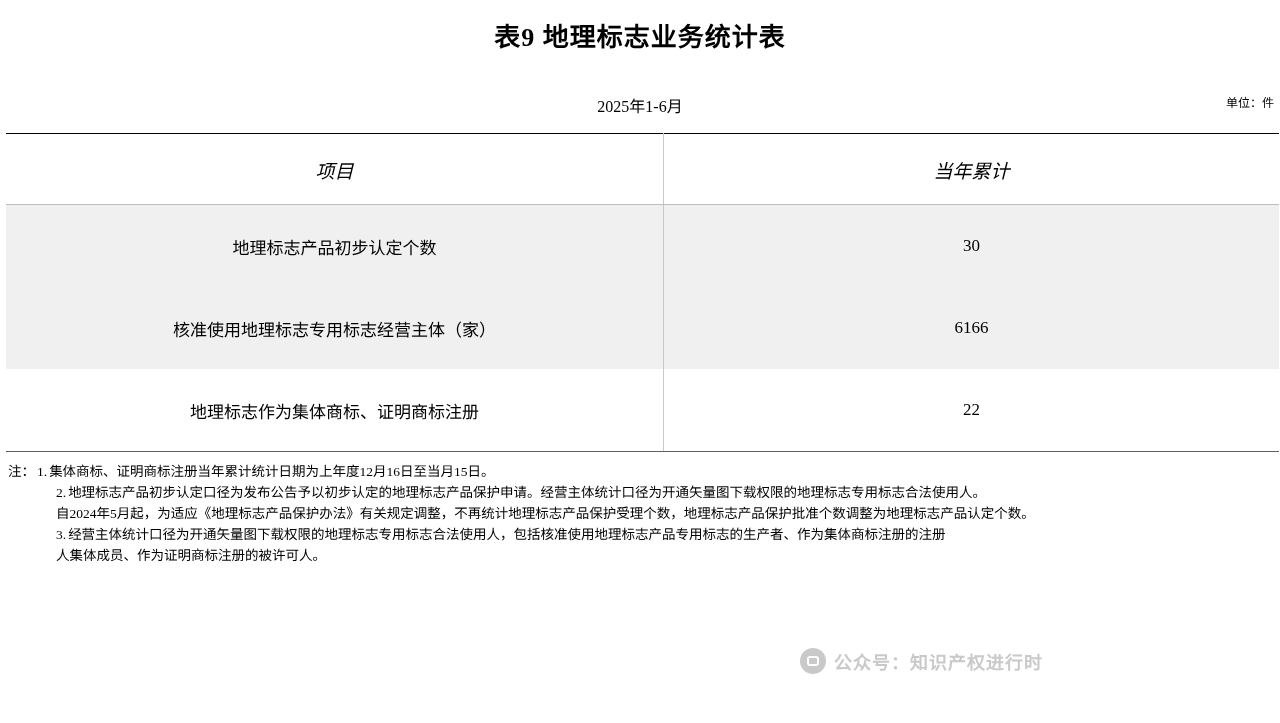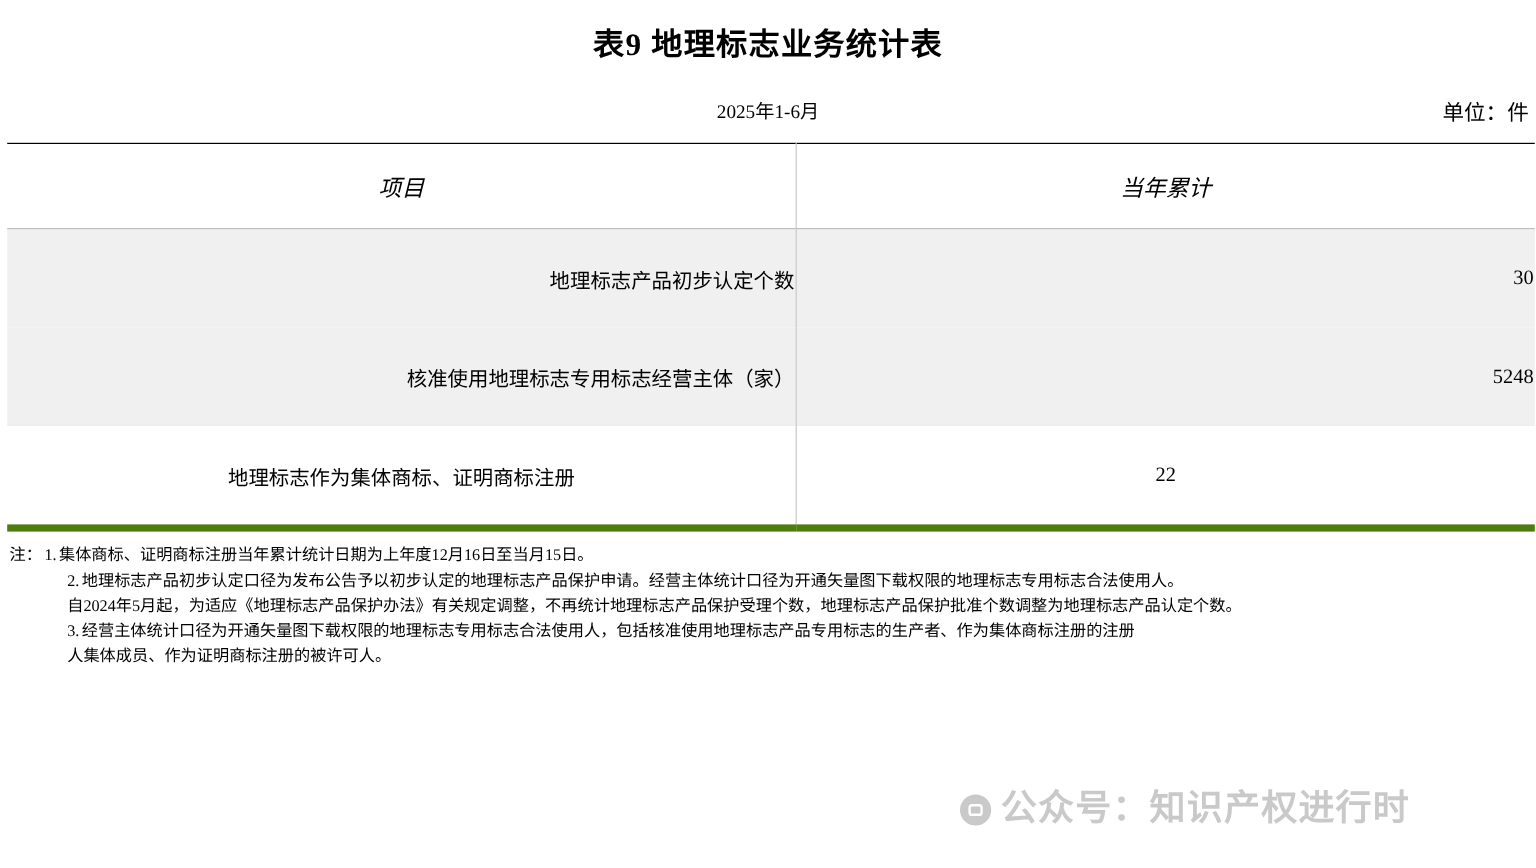--- a/index.html
+++ b/index.html
@@ -24,35 +24,35 @@
     text-align: center;
     font-size: 26px;
     font-weight: bold;
     letter-spacing: 1px;
     padding-top: 16px;
     font-family: "Liberation Serif", "DejaVu Serif", serif;
   }
   .subhead {
     position: relative;
     height: 34px;
-    margin-top: 26px;
+    margin-top: 40px;
     font-size: 16px;
   }
   .period {
     position: absolute;
     left: 0;
     right: 0;
     text-align: center;
     font-size: 16px;
   }
   .unit {
     position: absolute;
     right: 6px;
     top: 0;
-    font-size: 18px;
+    font-size: 12px;
   }
   table.stat {
     width: 1268px;
     margin: 6px 6px 0 6px;
     border-collapse: collapse;
     table-layout: fixed;
   }
   table.stat th, table.stat td {
     border: none;
     text-align: center;
@@ -71,24 +71,23 @@
   }
   table.stat tbody td {
     height: 80px;
     vertical-align: middle;
   }
   table.stat tbody td.col-item {
     border-right: 1px solid #c9c9c9;
   }
   table.stat tbody tr.alt td {
     background: #f0f0f0;
-    text-align: right;
   }
   table.stat tbody tr:last-child td {
-    border-bottom: 6px solid #4d7c0f;
+    border-bottom: 1px solid #4d7c0f;
   }
   .col-item { width: 655px; }
   .col-val  { width: 613px; }
   .notes {
     margin: 10px 8px 0 8px;
     font-size: 13.5px;
     line-height: 1.55;
     font-family: "Liberation Serif", "DejaVu Serif", serif;
   }
   .note-row {
@@ -109,21 +108,21 @@
   .note-indent {
     padding-left: 48px;
   }
   .note-indent2 {
     padding-left: 48px;
   }
   .watermark {
     position: absolute;
     left: 800px;
     top: 648px;
-    font-size: 30px;
+    font-size: 18px;
     font-weight: bold;
     color: rgba(120,120,120,0.40);
     white-space: nowrap;
     letter-spacing: 1px;
     pointer-events: none;
     font-family: "Liberation Sans", sans-serif;
   }
   .wm-logo {
     display: inline-block;
     width: 26px;
@@ -165,21 +164,21 @@
         <th class="col-val">当年累计</th>
       </tr>
     </thead>
     <tbody>
       <tr class="alt">
         <td class="col-item">地理标志产品初步认定个数</td>
         <td class="col-val">30</td>
       </tr>
       <tr class="alt">
         <td class="col-item">核准使用地理标志专用标志经营主体（家）</td>
-        <td class="col-val">5248</td>
+        <td class="col-val">6166</td>
       </tr>
       <tr>
         <td class="col-item">地理标志作为集体商标、证明商标注册</td>
         <td class="col-val">22</td>
       </tr>
     </tbody>
   </table>
 
   <div class="notes">
     <div class="note-row">

